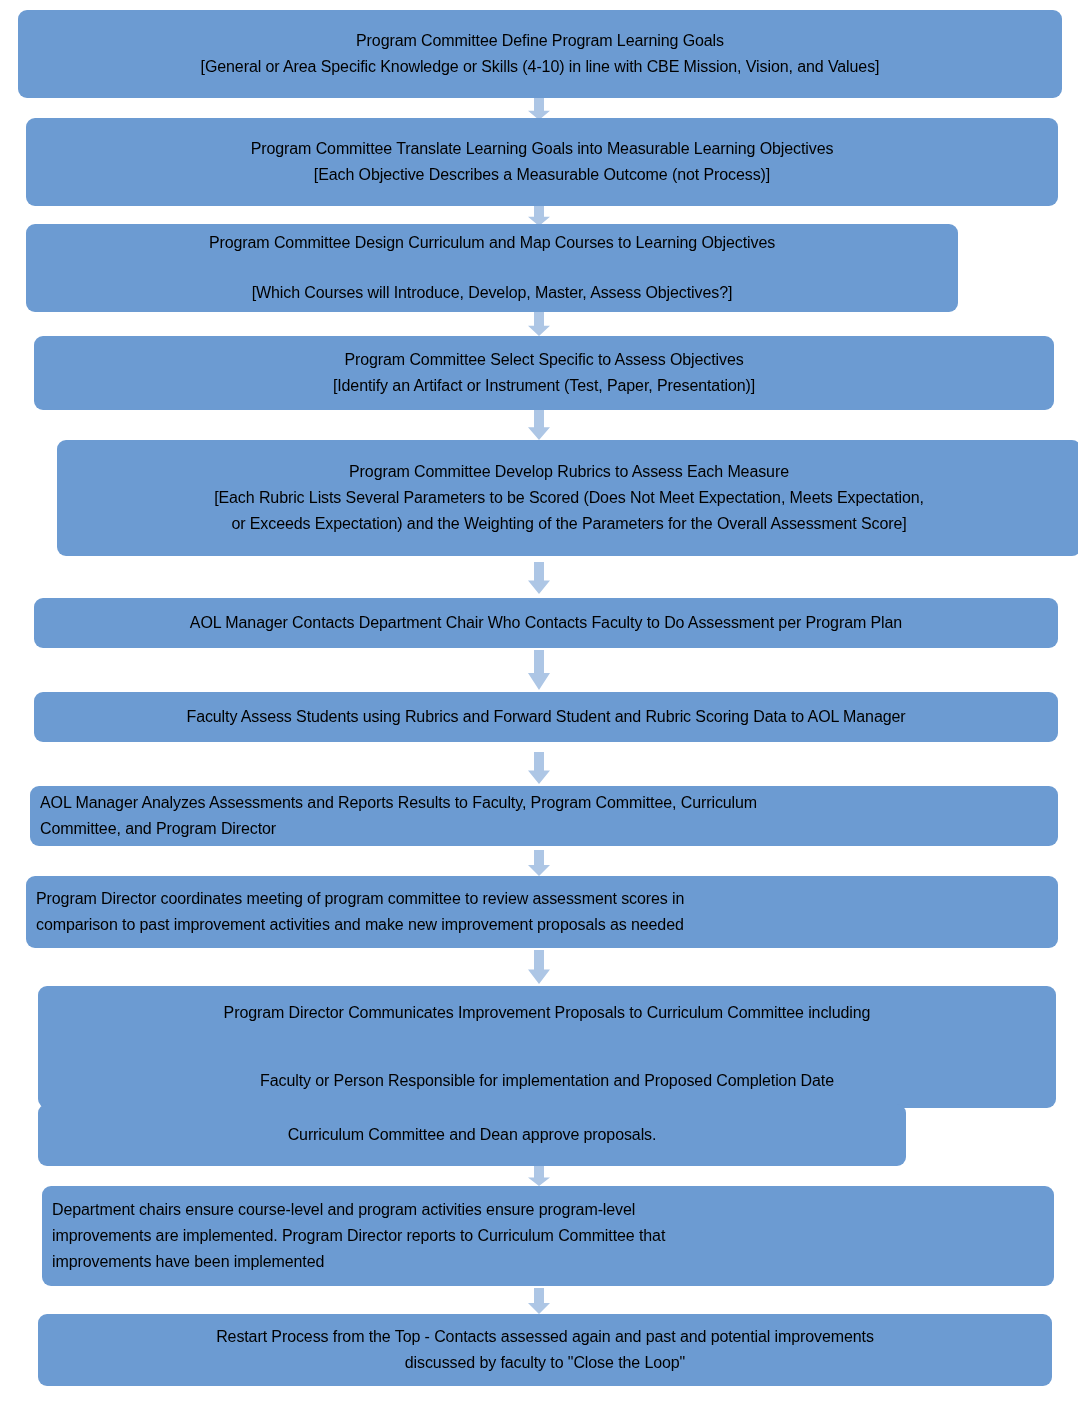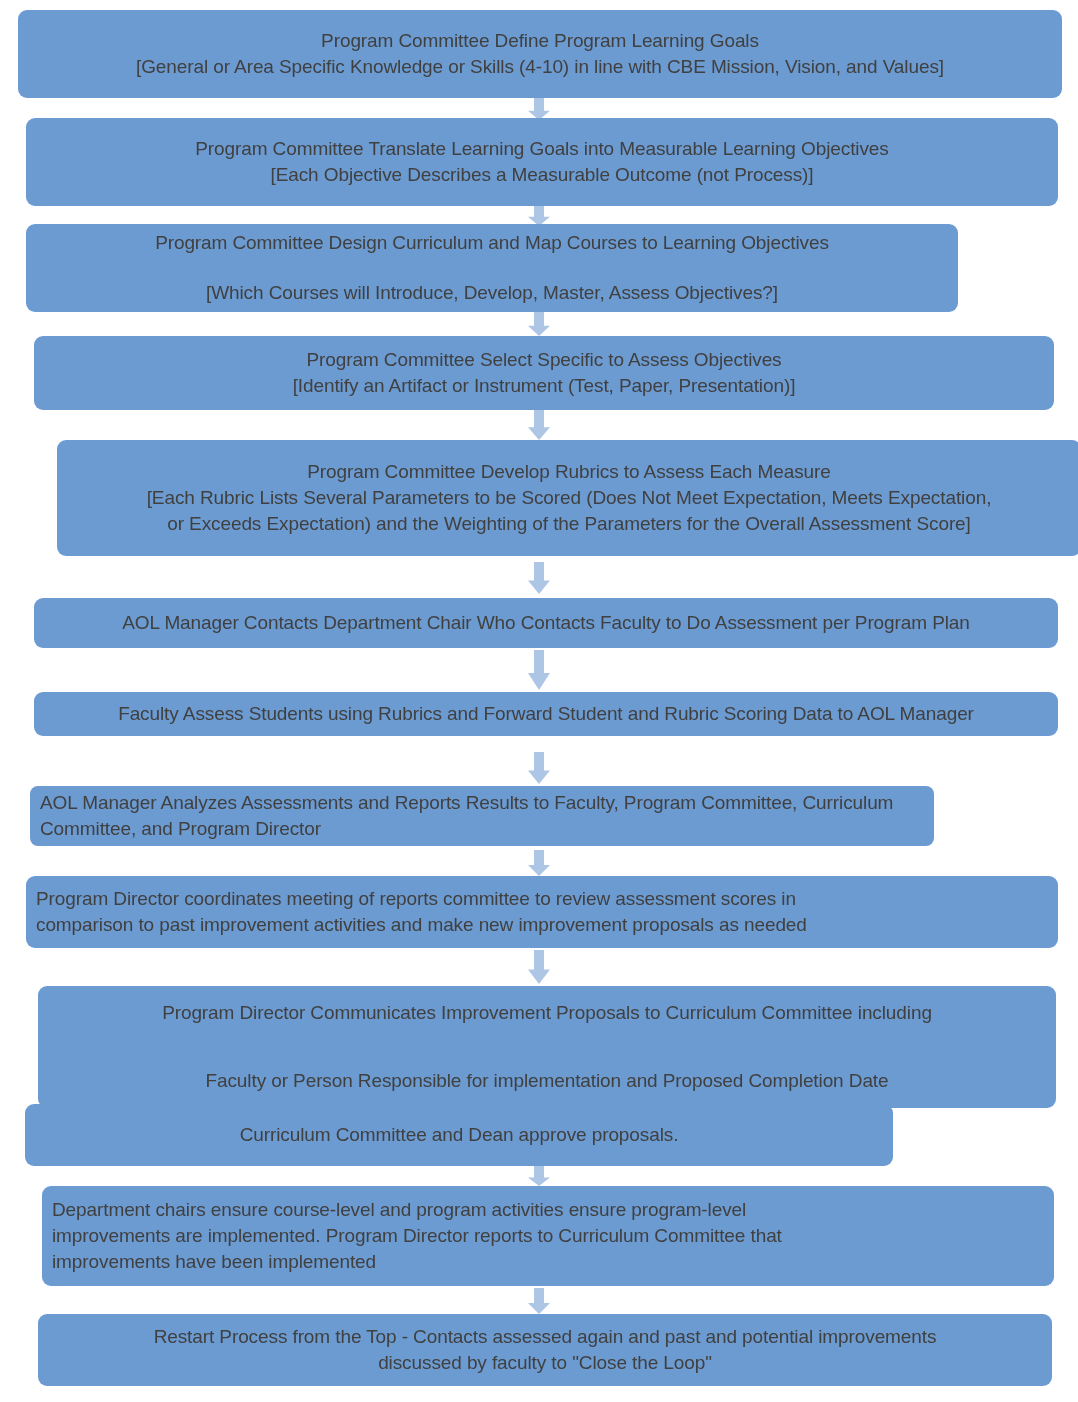--- a/index.html
+++ b/index.html
@@ -24,24 +24,24 @@
     background: #6c9bd2;
     border-radius: 9px;
     color: #ffffff;
     display: flex;
     flex-direction: column;
     justify-content: center;
     padding: 0 10px;
   }
   .step-line {
     display: block;
-    font-size: 19px;
+    font-size: 16px;
     line-height: 26px;
     letter-spacing: -0.1px;
-    color: #404040;
+    color: #000000;
     white-space: nowrap;
   }
   .align-center { text-align: center; }
   .align-left   { text-align: left; }
 
   .arrow {
     position: absolute;
     width: 22px;
     height: 26px;
   }
@@ -128,36 +128,36 @@
       <span class="step-line align-center">[Identify an Artifact or Instrument (Test, Paper, Presentation)]</span>
     </div>
     <div class="step-box" style="left: 30px; top: 440px; width: 1024px; height: 116px; background: rgb(108, 155, 210); margin-left: 27px;">
       <span class="step-line align-center">Program Committee Develop Rubrics to Assess Each Measure</span>
       <span class="step-line align-center">[Each Rubric Lists Several Parameters to be Scored (Does Not Meet Expectation, Meets Expectation,</span>
       <span class="step-line align-center">or Exceeds Expectation) and the Weighting of the Parameters for the Overall Assessment Score]</span>
     </div>
     <div class="step-box" style="left: 34px; top: 598px; width: 1024px; height: 50px; background: rgb(108, 155, 210);">
       <span class="step-line align-center">AOL Manager Contacts Department Chair Who Contacts Faculty to Do Assessment per Program Plan</span>
     </div>
-    <div class="step-box" style="left: 34px; top: 692px; width: 1024px; height: 44px; background: rgb(108, 155, 210);">
+    <div class="step-box" style="left: 34px; top: 692px; width: 1024px; height: 50px; background: rgb(108, 155, 210);">
       <span class="step-line align-center">Faculty Assess Students using Rubrics and Forward Student and Rubric Scoring Data to AOL Manager</span>
     </div>
-    <div class="step-box" style="left: 30px; top: 786px; width: 904px; height: 60px; background: rgb(108, 155, 210); border-radius: 8px;">
+    <div class="step-box" style="left: 30px; top: 786px; width: 1028px; height: 60px; background: rgb(108, 155, 210);">
       <span class="step-line align-left">AOL Manager Analyzes Assessments and Reports Results to Faculty, Program Committee, Curriculum</span>
       <span class="step-line align-left">Committee, and Program Director</span>
     </div>
     <div class="step-box" style="left: 26px; top: 876px; width: 1032px; height: 72px; background: rgb(108, 155, 210);">
-      <span class="step-line align-left">Program Director coordinates meeting of reports committee to review assessment scores in</span>
+      <span class="step-line align-left">Program Director coordinates meeting of program committee to review assessment scores in</span>
       <span class="step-line align-left">comparison to past improvement activities and make new improvement proposals as needed</span>
     </div>
     <div class="step-box" style="left: 38px; top: 986px; width: 1018px; height: 122px; background: rgb(108, 155, 210); gap: 42px;">
       <span class="step-line align-center">Program Director  Communicates Improvement Proposals to Curriculum Committee including</span>
       <span class="step-line align-center">Faculty or  Person Responsible for implementation and Proposed Completion Date</span>
     </div>
-    <div class="step-box" style="left: 25px; top: 1104px; width: 868px; height: 62px; background: rgb(108, 155, 210);">
+    <div class="step-box" style="left: 38px; top: 1104px; width: 868px; height: 62px; background: rgb(108, 155, 210);">
       <span class="step-line align-center">Curriculum Committee and Dean approve proposals.</span>
     </div>
     <div class="step-box" style="left: 42px; top: 1186px; width: 1012px; height: 100px; background: rgb(108, 155, 210);">
       <span class="step-line align-left">Department chairs ensure course-level and program activities ensure program-level</span>
       <span class="step-line align-left">improvements are implemented.  Program Director  reports to Curriculum Committee that</span>
       <span class="step-line align-left">improvements have been implemented</span>
     </div>
     <div class="step-box" style="left: 38px; top: 1314px; width: 1014px; height: 72px; background: rgb(108, 155, 210);">
       <span class="step-line align-center">Restart Process from the Top -  Contacts assessed again and past and potential improvements</span>
       <span class="step-line align-center">discussed by faculty to "Close the Loop"</span>

